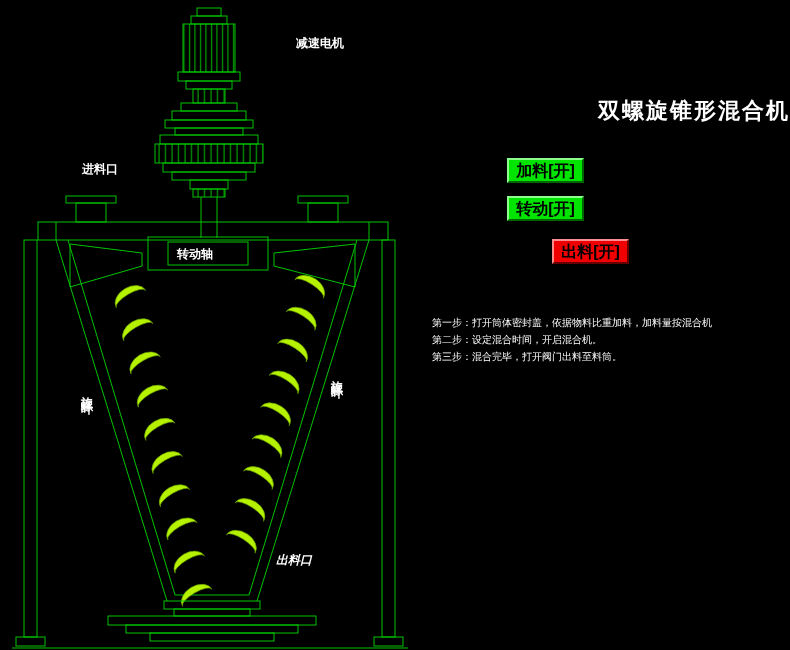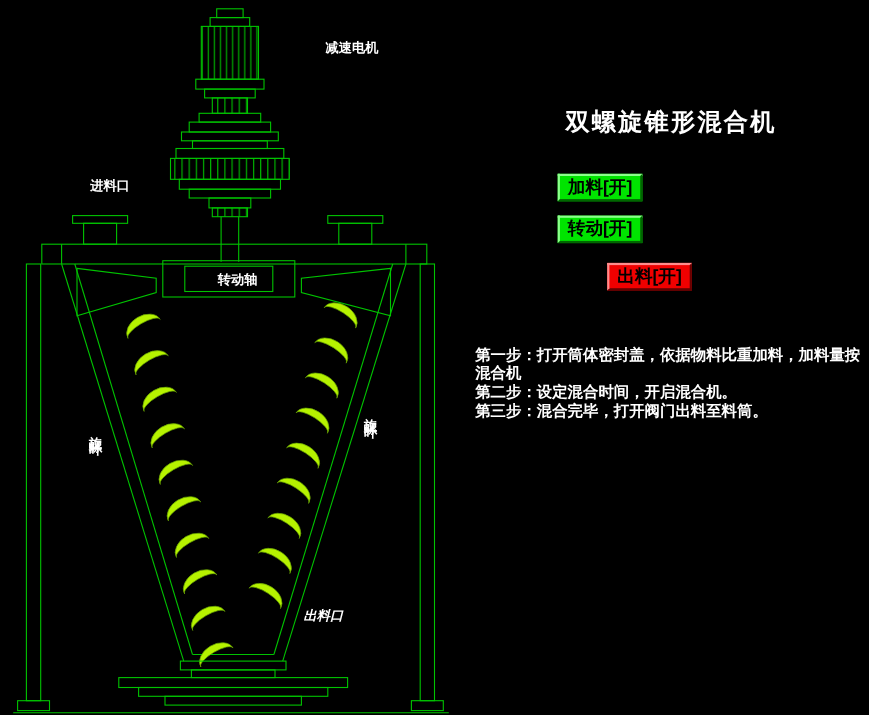--- a/index.html
+++ b/index.html
@@ -11,46 +11,46 @@
   .ln  { stroke:#00c300; fill:none; stroke-width:1; }
   .lnf { stroke:#00c300; stroke-width:1; }
   .label {
     position:absolute; color:#ffffff; font-size:12px; font-weight:bold;
     white-space:nowrap; line-height:14px;
   }
   .vlabel {
     writing-mode:vertical-rl; text-orientation:upright; letter-spacing:3px;
   }
   .shaft-label {
-    left:176px; top:243px; width:80px; height:16px; text-align:center;
+    left:155px; top:243px; width:80px; height:16px; text-align:center;
     line-height:22px; white-space:nowrap;border-radius:11px;
   }
   .title {
-    position:absolute; left:430px; top:96px; width:360px; text-align:center;
+    position:absolute; left:430px; top:96px; width:360px; text-align:right;
     color:#ffffff; font-size:22px; font-weight:bold; letter-spacing:2px;
   }
   .btn {
     position:absolute; left:507px; width:77px; height:25px; box-sizing:border-box;
     font-family:inherit; font-size:16px; font-weight:bold; color:#000;
     text-align:center; line-height:20px; cursor:pointer; padding:0;
   }
   .btn-green {
     background:#00e400;
     border:2px solid; border-color:#8cff8c #006600 #006600 #8cff8c;
   }
   .btn-red {
     background:#f00000;
     border:2px solid; border-color:#ff8c8c #660000 #660000 #ff8c8c;margin-left:45px;
   }
   .btn-feed      { top:158px; }
   .btn-rotate    { top:196px; }
   .btn-discharge { top:239px; }
   .instructions {
     position:absolute; left:432px; top:314px; width:352px;
-    color:#ffffff; font-size:14px; line-height:17px; font-weight:bold;
+    color:#ffffff; font-size:10px; line-height:17px; font-weight:normal;
   }
   .hl { color:#00e400; }
 </style>
 </head>
 <body>
 
 <div class="screen">
 
   <svg width="790" height="650" viewBox="0 0 790 650">
     <defs>

